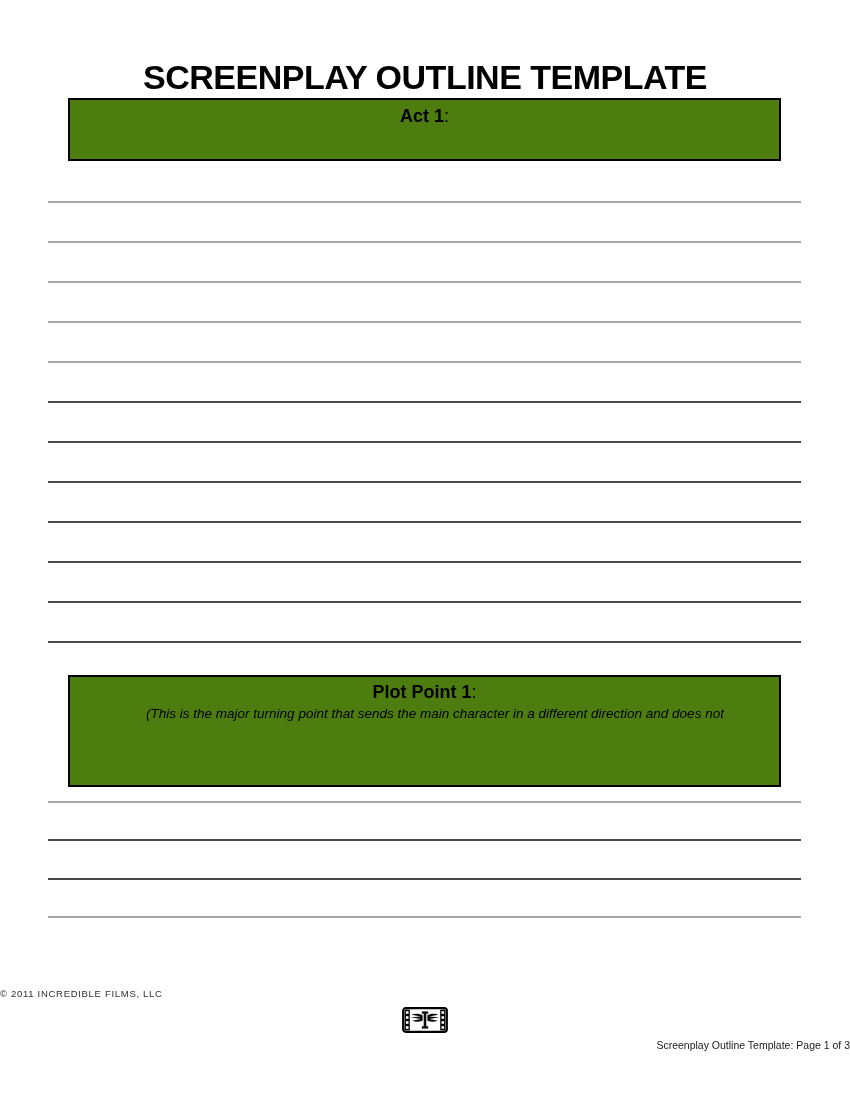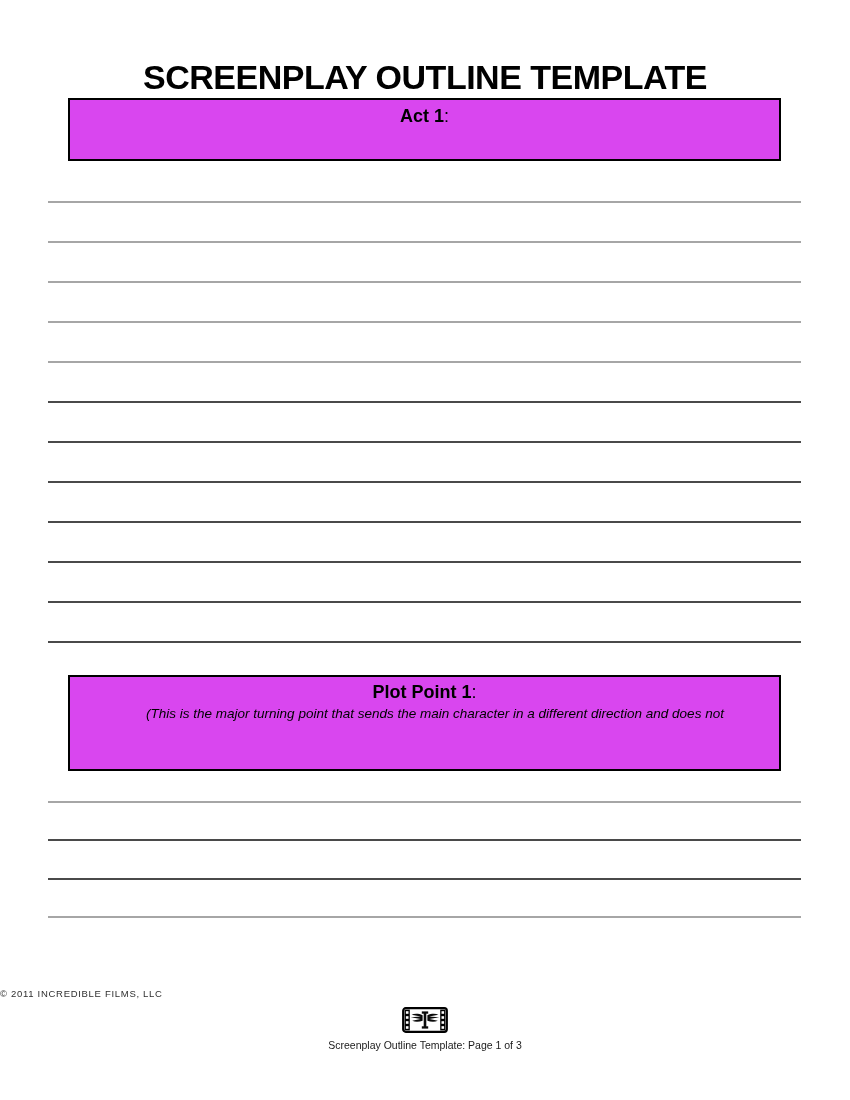--- a/index.html
+++ b/index.html
@@ -25,24 +25,24 @@
     font-weight: bold;
     letter-spacing: -0.5px;
     white-space: nowrap;
   }
   .outline-box {
     position: absolute;
     left: 68px;
     width: 713px;
     box-sizing: border-box;
     border: 2px solid var(--border, #000);
-    background: #d946ef;
+    background: #4d7c0f;
   }
   #act1-box { top: 98px; height: 63px; }
-  #plot1-box { top: 675px; height: 96px; }
+  #plot1-box { top: 675px; height: 112px; }
   .box-heading {
     text-align: center;
     font-size: 18px;
     font-weight: bold;
     margin-top: 6px;
     line-height: 20px;
   }
   #plot1-box .box-heading { margin-top: 5px; }
   .heading-colon { font-weight: normal; }
   .box-desc-center {
@@ -86,21 +86,21 @@
     left: 0;
     width: 100%;
     text-align: center;
     line-height: 0;
   }
   .footer-pagelabel {
     position: absolute;
     top: 1039px;
     left: 0;
     width: 100%;
-    text-align: center;
+    text-align: right;
     font-size: 10.5px;
     color: #1a1a1a;
     white-space: nowrap;
   }
 </style>
 </head>
 <body style="--line-light: #a6a6a6; --line-dark: #4a4a4a; --border: #000000;">
 
 <div class="page-title">SCREENPLAY OUTLINE TEMPLATE</div>
 

